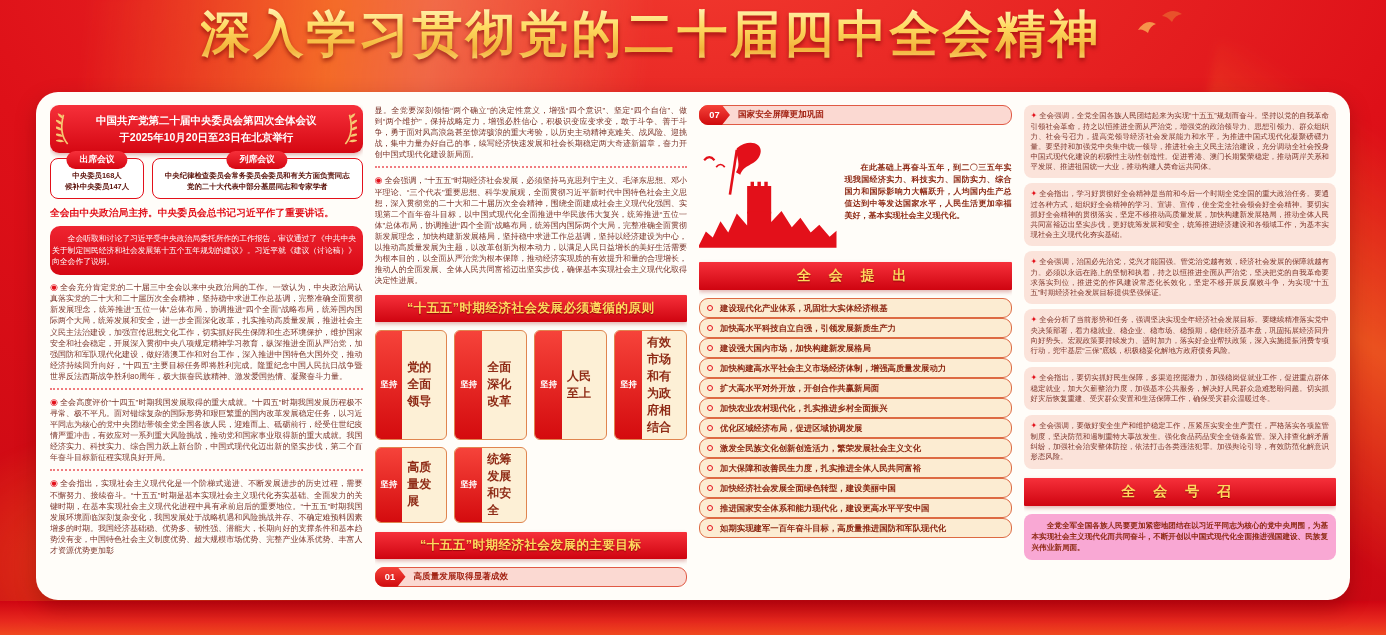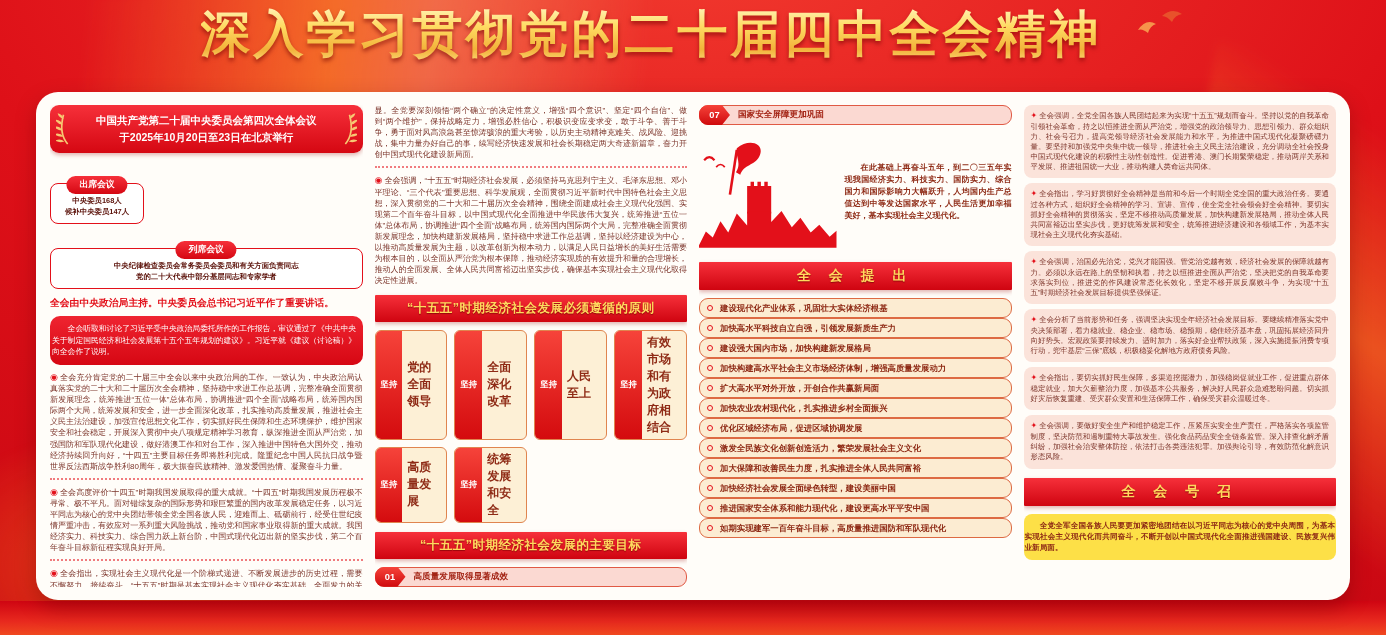--- a/index.html
+++ b/index.html
@@ -28,21 +28,21 @@
     filter:drop-shadow(0 3px 2px rgba(110,0,0,.55)); }
   .title-birds { margin-top:-18px; }
   
   .panel { position:absolute; left:36px; right:36px; top:92px; height:508px; background:#fffdf9;
     border-radius:22px; box-shadow:0 8px 20px rgba(100,0,0,.35); padding:13px 14px; display:flex; gap:12px; }
   .col { flex:1 1 0; min-width:0; overflow:hidden; display:flex; flex-direction:column; }
   
   .meeting-banner { background:linear-gradient(180deg,#f6303a,#d50712); border-radius:9px; color:#fff;
     display:flex; align-items:center; gap:4px; padding:6px 6px; box-shadow:0 2px 4px rgba(150,0,0,.3); }
   .meeting-banner .btxt { flex:1; text-align:center; font-weight:700; font-size:10.5px; line-height:1.65; }
-  .attend-row { display:flex; gap:24px; margin-top:30px;flex-direction:column; }
+  .attend-row { display:flex; gap:8px; margin-top:5px; }
   .info-box { border:1.5px solid #e3101a; border-radius:8px; background:#fff; padding:11px 5px 5px; position:relative;
     text-align:center; font-size:7.4px; font-weight:700; color:#5a1008; line-height:1.55; }
   .info-box.small { width:94px; }
   .info-box.wide { flex:1; }
   .pill-label { position:absolute; top:-8px; left:50%; transform:translateX(-50%);
     background:linear-gradient(180deg,#f6303a,#d50712); color:#fff; font-size:8.8px; font-weight:700;
     padding:2px 13px; border-radius:9px; white-space:nowrap; }
   .highlight { color:#e3101a; font-weight:800; font-size:9.8px; margin:8px 0 6px; white-space:nowrap; }
   .report-box { background:linear-gradient(180deg,#ef2430,#d60713); color:#fff; border-radius:10px;
     padding:7px 2px; font-size:7.8px; line-height:1.5; text-indent:2em; }
@@ -75,21 +75,21 @@
   .prop-list { display:flex; flex-direction:column; margin-top:8px; }
   .prop { position:relative; background:#fcecd2; border:1.2px solid #dd6a43; border-radius:9px;
     padding:3.5px 6px 3.5px 20px; font-size:8.4px; font-weight:700; color:#8f2b16; }
   .prop .ring { position:absolute; left:7px; top:50%; transform:translateY(-50%); width:6px; height:6px;
     border:1.8px solid #e3101a; border-radius:50%; }
   
   .pp { background:#fbe3da; border-radius:8px; padding:6px 7px; font-size:7.4px; line-height:1.36;
     color:#7c342a; margin-top:5px; text-align:justify; }
   .pp:first-child { margin-top:0; }
   .pp .star { color:#e3101a; margin-right:2px; font-size:8px; }
-  .call-box { background:#fde047; border-radius:8px; padding:6px 1px; font-size:7.6px; line-height:1.5;
+  .call-box { background:#f9a8d4; border-radius:8px; padding:6px 8px; font-size:7.6px; line-height:1.5;
     color:#8f2b16; font-weight:600; text-indent:2em; margin-top:8px; text-align:justify; }
 </style>
 </head>
 <body>
 
 <div class="streak-top"></div>
 <div class="streak-right"></div>
 <div class="glow-bl"></div>
 <div class="bottom-band"></div>
 

